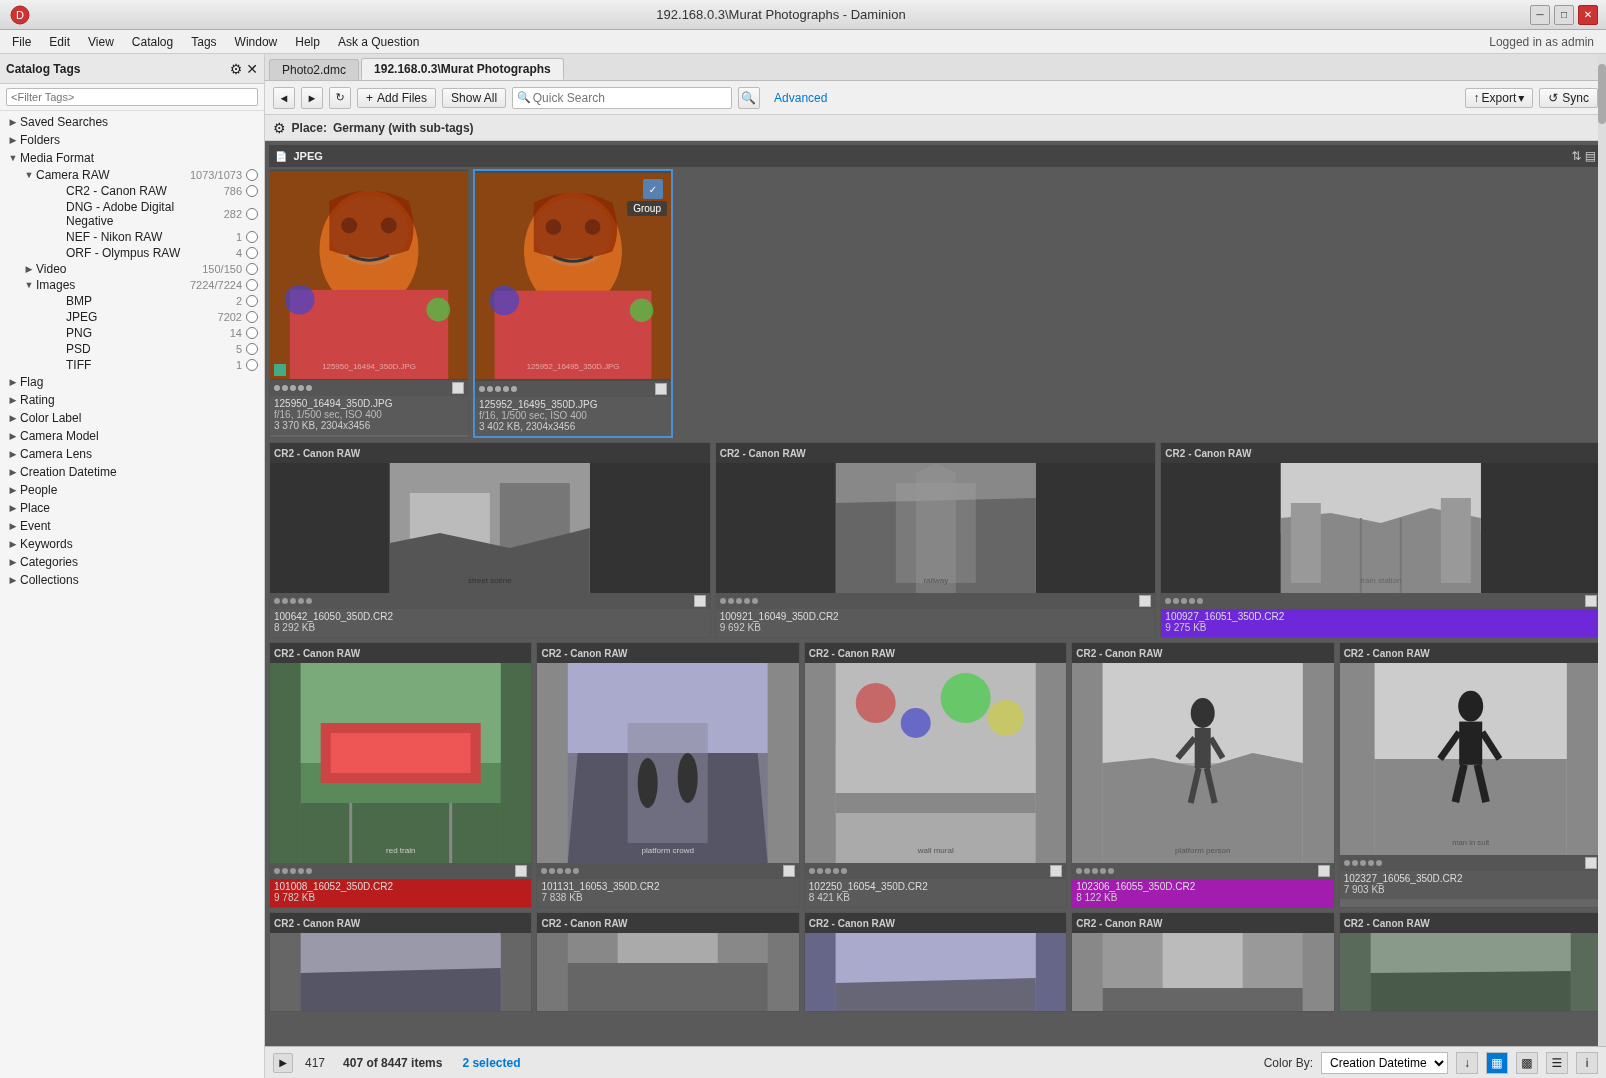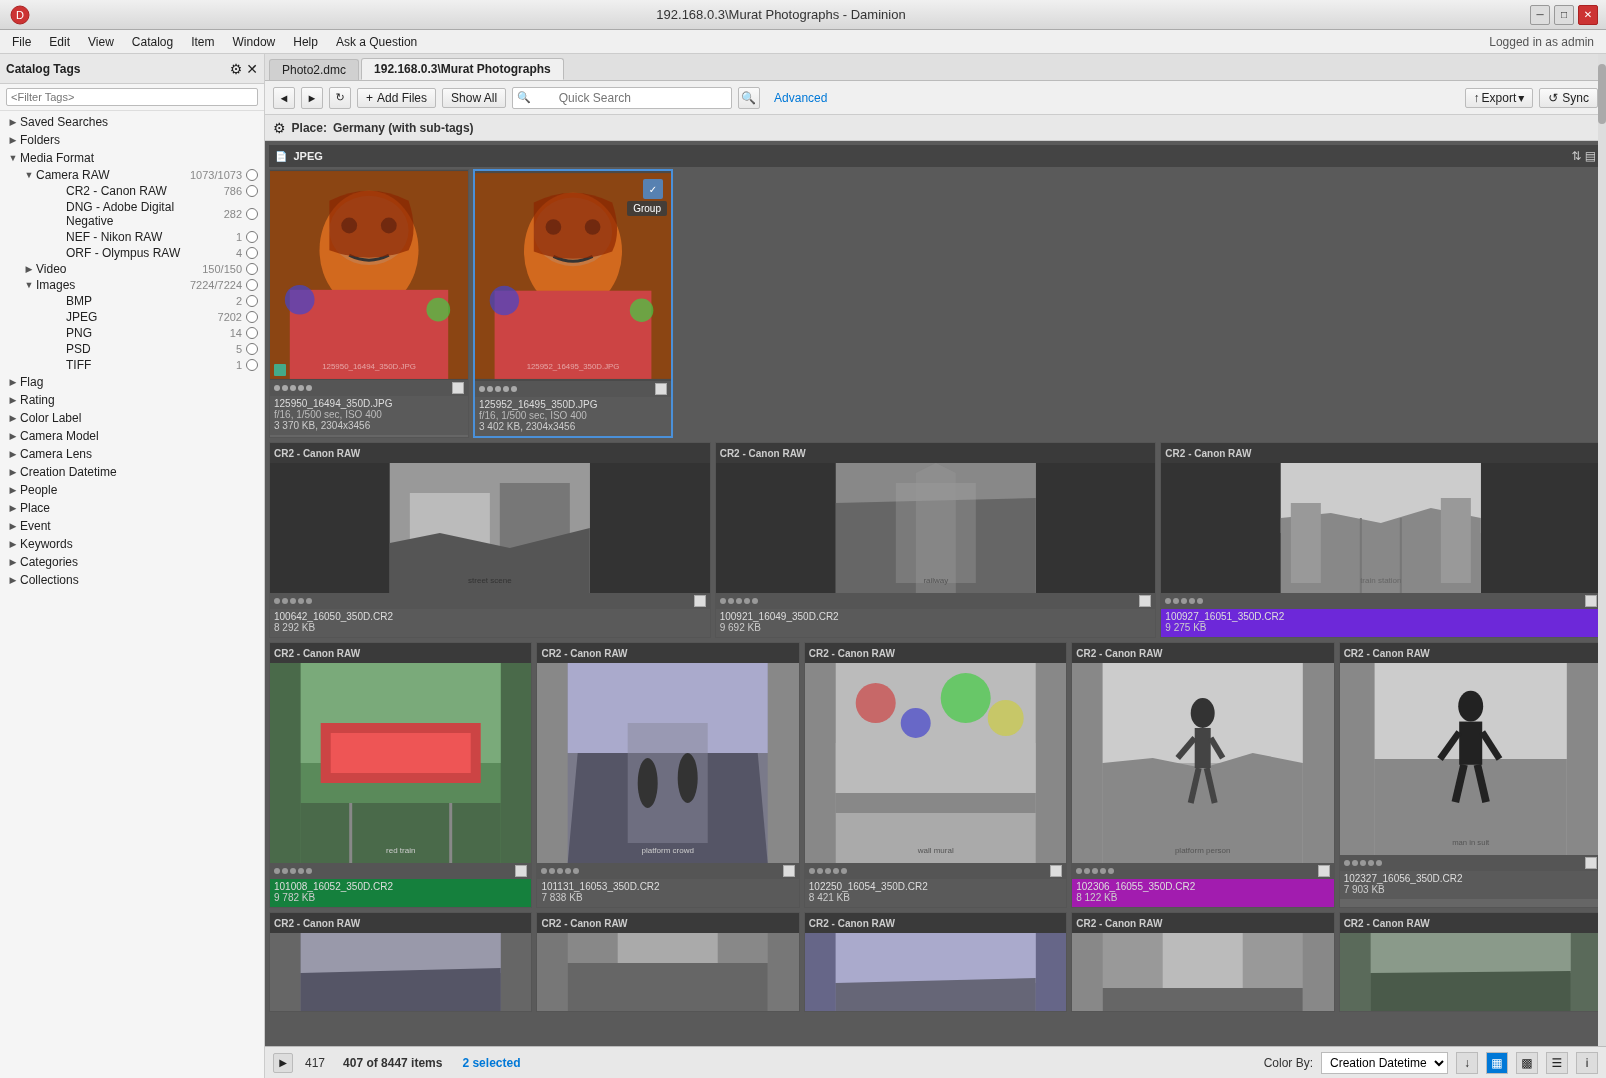--- a/index.html
+++ b/index.html
@@ -151,21 +151,21 @@
       align-items: center;
       border: 1px solid #bbb;
       background: white;
       border-radius: 2px;
       height: 22px;
       padding: 0 4px;
       gap: 2px;
       flex: 1;
       max-width: 220px;
     }
-    .search-box input { border: none; outline: none; font-size: 12px; width: 100%; background: transparent; margin-left: 26px; }
+    .search-box input { border: none; outline: none; font-size: 12px; width: 100%; background: transparent; }
     .search-icon-btn { width: 22px; height: 22px; border: 1px solid #bbb; background: linear-gradient(to bottom, #fafafa, #e8e8e8); display: flex; align-items: center; justify-content: center; cursor: pointer; border-radius: 2px; }
     .advanced-btn { padding: 2px 8px; font-size: 12px; cursor: pointer; color: #0078d7; }
     .export-btn { margin-left: auto; padding: 2px 8px; border: 1px solid #bbb; background: linear-gradient(to bottom, #fafafa, #e8e8e8); font-size: 12px; cursor: pointer; border-radius: 2px; display: flex; align-items: center; gap: 2px; }
     .sync-btn { padding: 2px 8px; border: 1px solid #bbb; background: linear-gradient(to bottom, #fafafa, #e8e8e8); font-size: 12px; cursor: pointer; border-radius: 2px; display: flex; align-items: center; gap: 4px; }
 
     
     #place-bar {
       background: #e8e8e8;
       padding: 3px 8px;
       border-bottom: 1px solid #ccc;
@@ -246,21 +246,21 @@
     <div class="win-btn">□</div>
     <div class="win-btn close">✕</div>
   </div>
 </div>
 
 <div id="menu-bar">
   <div class="menu-item">File</div>
   <div class="menu-item">Edit</div>
   <div class="menu-item">View</div>
   <div class="menu-item">Catalog</div>
-  <div class="menu-item">Item</div>
+  <div class="menu-item">Tags</div>
   <div class="menu-item">Window</div>
   <div class="menu-item">Help</div>
   <div class="menu-item">Ask a Question</div>
   <div id="login-info">Logged in as admin</div>
 </div>
 
 <div id="main-layout">
 
   <div id="sidebar">
     <div id="sidebar-header">
@@ -693,21 +693,21 @@
             </div>
             <div style="display:flex;align-items:center;padding:2px 4px;gap:2px;background:#555;">
               <div style="width:6px;height:6px;border-radius:50%;background:#999;"></div>
               <div style="width:6px;height:6px;border-radius:50%;background:#999;"></div>
               <div style="width:6px;height:6px;border-radius:50%;background:#999;"></div>
               <div style="width:6px;height:6px;border-radius:50%;background:#999;"></div>
               <div style="width:6px;height:6px;border-radius:50%;background:#999;"></div>
               <div style="flex:1;"></div>
               <div style="width:12px;height:12px;border:1px solid #aaa;background:rgba(255,255,255,0.8);"></div>
             </div>
-            <div style="padding:2px 4px 4px;background:#15803d;">
+            <div style="padding:2px 4px 4px;background:#b91c1c;">
               <div style="font-size:10px;color:#ddd;">101008_16052_350D.CR2</div>
               <div style="font-size:10px;color:#ccc;">9 782 KB</div>
             </div>
           </div>
 
           <div style="flex:1;background:#666;border:1px solid #555;cursor:pointer;position:relative;">
             <div style="height:20px;background:#3a3a3a;padding:2px 4px;display:flex;align-items:center;">
               <span style="font-size:10px;color:#ccc;font-weight:bold;">CR2 - Canon RAW</span>
             </div>
             <div style="height:200px;background:#888;position:relative;overflow:hidden;">

